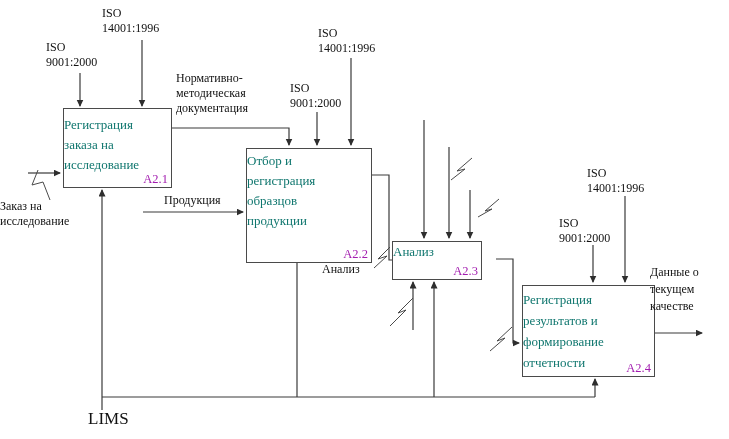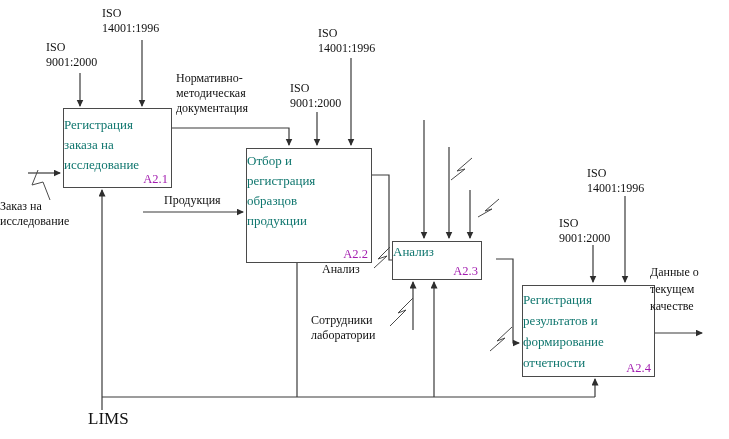--- a/index.html
+++ b/index.html
@@ -129,20 +129,18 @@
   <div class="lbl" style="left:290px;top:81px;width:80px">ISO
 9001:2000</div>
   <div class="lbl" style="left:587px;top:166px;width:80px">ISO
 14001:1996</div>
   <div class="lbl" style="left:559px;top:216px;width:80px">ISO
 9001:2000</div>
   <div class="lbl" style="left:0;top:199px;width:90px">Заказ на
 исследование</div>
   <div class="lbl" style="left:164px;top:193px;width:80px">Продукция</div>
   <div class="lbl" style="left:322px;top:262px;width:80px">Анализ</div>
-  <div class="lbl" style="left:311px;top:313px;width:84px">Сотрудники
-лаборатории</div>
   <div class="lbl" style="left:88px;top:411px;width:44px;font-size:17px">LIMS</div>
   <div class="lbl" style="left:650px;top:264px;width:84px;line-height:17px">Данные о
 текущем
 качестве</div>
 
 </div>
 
 </body></html>

